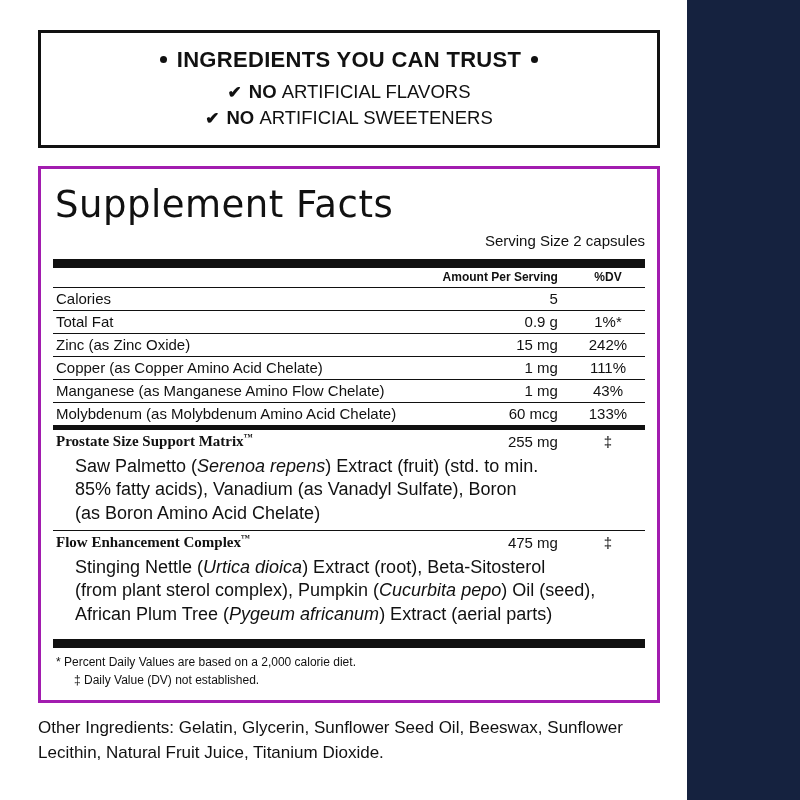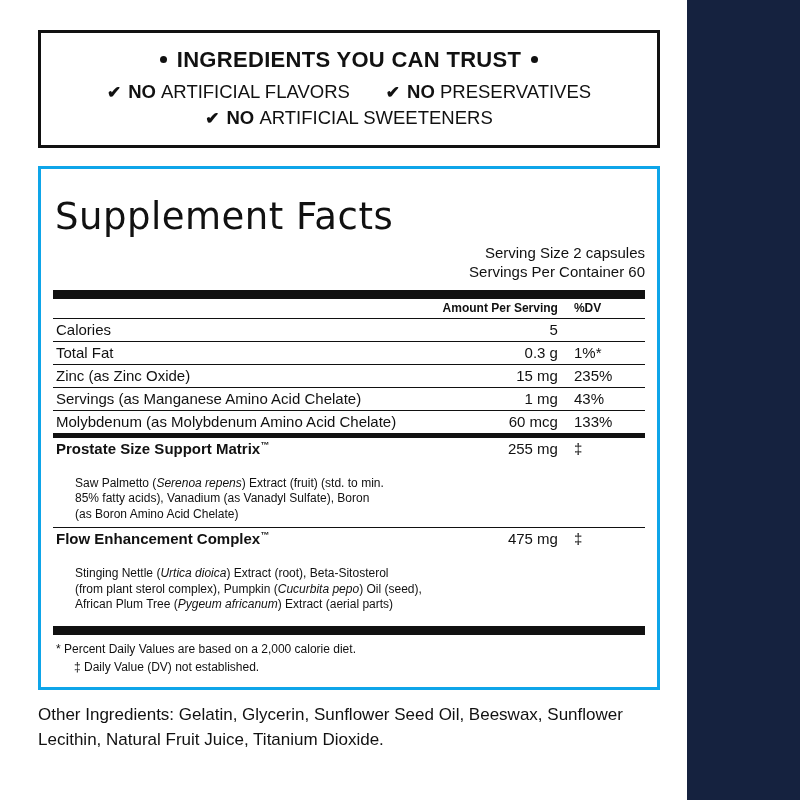--- a/index.html
+++ b/index.html
@@ -80,22 +80,22 @@
   .trust-item .no {
     font-weight: bold;
   }
   .trust-item .txt {
     font-weight: normal;
   }
 
   
   .sf-box {
     margin-top: 18px;
-    border: 3px solid #0ea5e9;
-    padding: 22px 12px 12px 12px;
+    border: 3px solid #a21caf;
+    padding: 10px 12px 12px 12px;
     box-sizing: border-box;
   }
   .sf-title {
     font-size: 37px;
     letter-spacing: 0.5px;
     font-weight: normal;
     margin: 4px 0 6px 2px;
     font-family: "DejaVu Sans", sans-serif;
   }
   .sf-serving {
@@ -122,29 +122,28 @@
   .sf-table td {
     padding: 2px 0 3px 0;
     vertical-align: bottom;
   }
   .hdr-row td {
     font-size: 12px;
     padding-bottom: 3px;
   }
   .col-name { text-align: left; width: 64%; padding-left: 3px !important;}
   .col-amt  { text-align: right; width: 24%; padding-right: 16px !important;}
-  .col-dv   { text-align: left; width: 12%; padding-right: 3px !important;}
+  .col-dv   { text-align: center; width: 12%; padding-right: 3px !important;}
   .row-line td { border-top: 1px solid #111; }
   .bold { font-weight: bold; }
-  .matrix-name { font-weight: bold; }
+  .matrix-name { font-weight: bold; font-family: Liberation Serif, serif; }
   .sub-ing {
-    font-size: 12px;
+    font-size: 18px;
     line-height: 1.3;
     padding: 2px 0 5px 22px;
-    margin-top: 14px;
   }
   .sub-ing i { font-style: italic; }
   .sup { font-size: 9px; vertical-align: super; }
   .foot {
     font-size: 12px;
     line-height: 1.35;
     margin-top: 6px;
     padding-left: 3px;
   }
   .other-ing {
@@ -162,62 +161,63 @@
   <div class="content">
 
     <div class="trust-box">
       <div class="trust-title">
         <span class="dot"></span><span>INGREDIENTS YOU CAN TRUST</span><span class="dot"></span>
       </div>
       <div class="trust-row">
         <div class="trust-item">
           <span class="chk">✔</span><span class="no">NO</span>&nbsp;<span class="txt">ARTIFICIAL FLAVORS</span>
         </div>
-        <div class="trust-item">
-          <span class="chk">✔</span><span class="no">NO</span>&nbsp;<span class="txt">PRESERVATIVES</span>
-        </div>
       </div>
       <div class="trust-row">
         <div class="trust-item">
           <span class="chk">✔</span><span class="no">NO</span>&nbsp;<span class="txt">ARTIFICIAL SWEETENERS</span>
         </div>
       </div>
     </div>
 
     <div class="sf-box">
       <div class="sf-title">Supplement Facts</div>
       <div class="sf-serving">Serving Size 2 capsules</div>
-      <div class="sf-serving">Servings Per Container 60</div>
 
       <div class="rule-thick"></div>
 
       <table class="sf-table">
         <tbody>
             <tr class="hdr-row">
           <td class="col-name"></td>
           <td class="col-amt bold">Amount Per Serving</td>
           <td class="col-dv bold">%DV</td>
         </tr>
         <tr class="row-line">
           <td class="col-name">Calories</td>
           <td class="col-amt">5</td>
           <td class="col-dv"></td>
         </tr>
         <tr class="row-line">
           <td class="col-name">Total Fat</td>
-          <td class="col-amt">0.3 g</td>
+          <td class="col-amt">0.9 g</td>
           <td class="col-dv">1%*</td>
         </tr>
         <tr class="row-line">
           <td class="col-name">Zinc (as Zinc Oxide)</td>
           <td class="col-amt">15 mg</td>
-          <td class="col-dv">235%</td>
-        </tr>
-        <tr class="row-line">
-          <td class="col-name">Servings (as Manganese Amino Acid Chelate)</td>
+          <td class="col-dv">242%</td>
+        </tr>
+        <tr class="row-line">
+          <td class="col-name">Copper (as Copper Amino Acid Chelate)</td>
+          <td class="col-amt">1 mg</td>
+          <td class="col-dv">111%</td>
+        </tr>
+        <tr class="row-line">
+          <td class="col-name">Manganese (as Manganese Amino Flow Chelate)</td>
           <td class="col-amt">1 mg</td>
           <td class="col-dv">43%</td>
         </tr>
         <tr class="row-line">
           <td class="col-name">Molybdenum (as Molybdenum Amino Acid Chelate)</td>
           <td class="col-amt">60 mcg</td>
           <td class="col-dv">133%</td>
         </tr>
       </tbody>
         </table>

